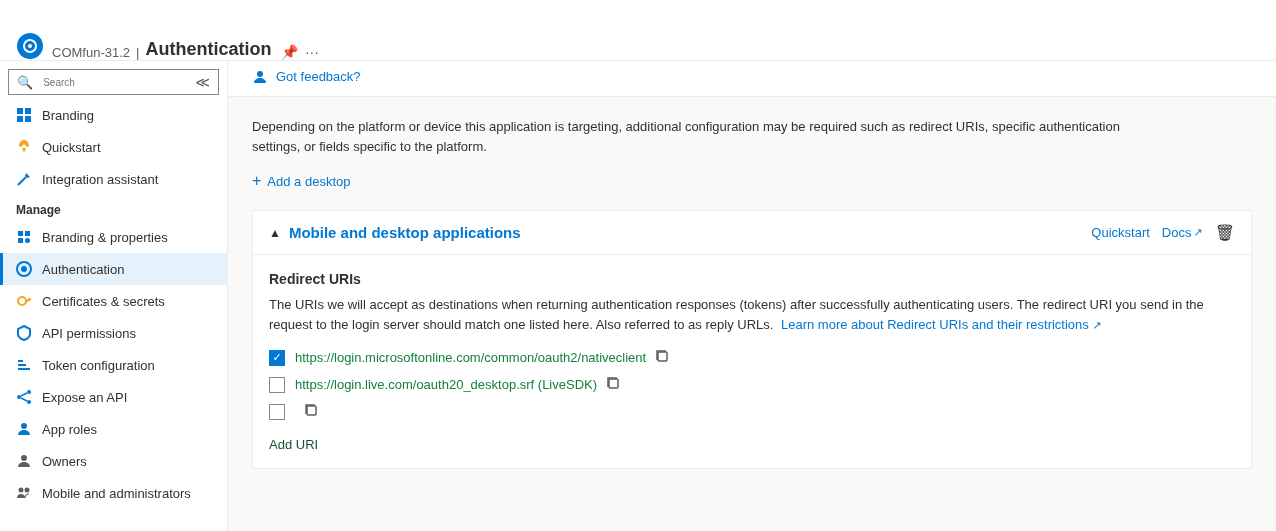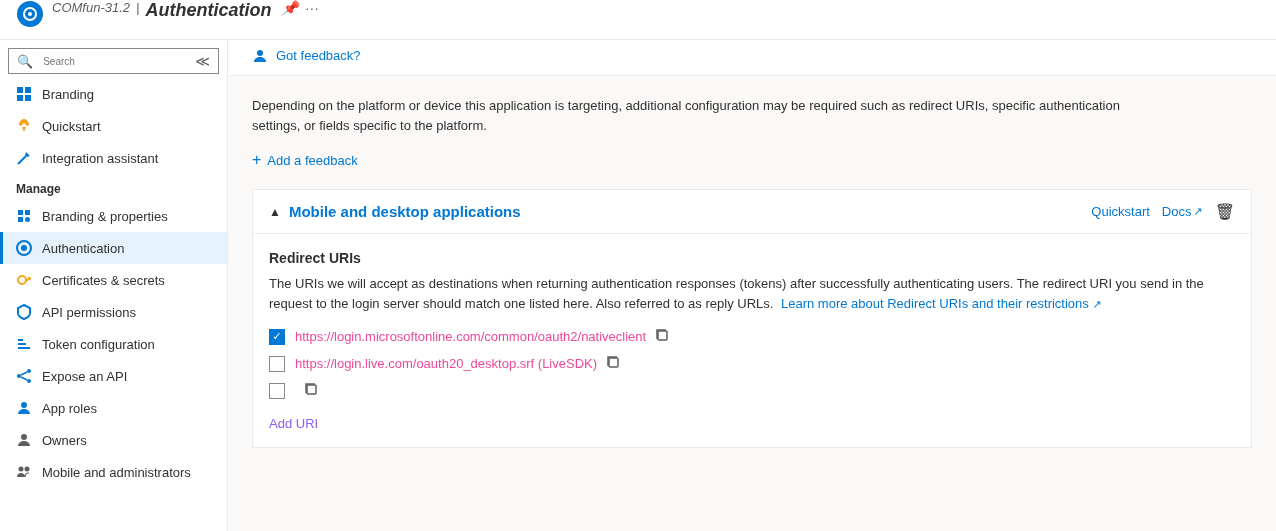--- a/index.html
+++ b/index.html
@@ -1,21 +1,21 @@
 <!DOCTYPE html>
 <html><head>
   <meta charset="utf-8">
   <style>
     * { box-sizing: border-box; margin: 0; padding: 0; }
     body { font-family: 'Segoe UI', Arial, sans-serif; font-size: 13px; color: #323130; background: #f3f2f1; display: flex; flex-direction: column; height: 531px; overflow: hidden; }
     
     
     .top-bar {
-      display: flex; align-items: flex-start; padding: 0 16px; height: 40px;
-      background: #fff; border-bottom: 1px solid #edebe9; flex-shrink: 0; font-style: italic;
+      display: flex; align-items: flex-end; padding: 0 16px; height: 61px;
+      background: #fff; border-bottom: 1px solid #edebe9; flex-shrink: 0;
     }
     .top-bar-logo { width: 28px; height: 28px; margin-right: 8px; }
     .top-bar-app-name { font-size: 13px; color: #605e5c; margin-right: 6px; }
     .top-bar-separator { color: #605e5c; margin-right: 6px; }
     .top-bar-title { font-size: 18px; font-weight: 600; color: #323130; }
     .top-bar-pin { color: #605e5c; margin-left: 10px; cursor: pointer; font-size: 14px; }
     .top-bar-more { color: #605e5c; margin-left: 6px; cursor: pointer; font-size: 14px; }
 
     
     .layout { display: flex; flex: 1; overflow: hidden; }
@@ -79,24 +79,24 @@
     .uri-row {
       display: flex; align-items: center; margin-bottom: 8px;
     }
     .uri-checkbox {
       width: 16px; height: 16px; margin-right: 10px; flex-shrink: 0;
       border: 1px solid #8a8886; display: flex; align-items: center; justify-content: center;
       background: #fff; cursor: pointer;
     }
     .uri-checkbox.checked { background: #0078d4; border-color: #0078d4; }
     .uri-checkbox.checked::after { content: '✓'; color: #fff; font-size: 11px; }
-    .uri-text { color: #ec4899; font-size: 13px; cursor: pointer; text-decoration: none; }
+    .uri-text { color: #15803d; font-size: 13px; cursor: pointer; text-decoration: none; }
     .uri-copy { color: #605e5c; cursor: pointer; margin-left: 8px; font-size: 14px; }
 
-    .add-uri-btn { color: #8b5cf6; font-size: 13px; cursor: pointer; background: none; border: none; padding: 0; margin-top: 8px; }
+    .add-uri-btn { color: #14532d; font-size: 13px; cursor: pointer; background: none; border: none; padding: 0; margin-top: 8px; }
 
     
     .sidebar::-webkit-scrollbar { width: 4px; }
     .sidebar::-webkit-scrollbar-thumb { background: #c8c6c4; }
     .main-content::-webkit-scrollbar { width: 6px; }
     .main-content::-webkit-scrollbar-thumb { background: #c8c6c4; }
   </style>
 </head>
 <body>
 
@@ -257,21 +257,21 @@
             <path d="M2 14c0-3 3-5 6-5s6 2 6 5" fill="#0078d4"></path>
           </svg>
       </span>
       <a class="feedback-btn" href="#">Got feedback?</a>
     </div>
 
     <div class="content-area">
       <div class="section-desc">Depending on the platform or device this application is targeting, additional configuration may be required such as redirect URIs, specific authentication settings, or fields specific to the platform.</div>
       <button class="add-platform-btn">
         <span class="plus">+</span>
-        <span>Add a feedback</span>
+        <span>Add a desktop</span>
       </button>
 
       <div class="platform-card">
         <div class="platform-card-header">
           <span class="collapse-icon" style="font-size:12px;margin-right:8px;cursor:pointer;">▲</span>
           <span class="platform-card-title">Mobile and desktop applications</span>
           <div class="platform-card-actions">
             <a class="platform-card-action-link" href="#">Quickstart</a>
             <a class="platform-card-action-link" href="#">
               <span>Docs</span>

